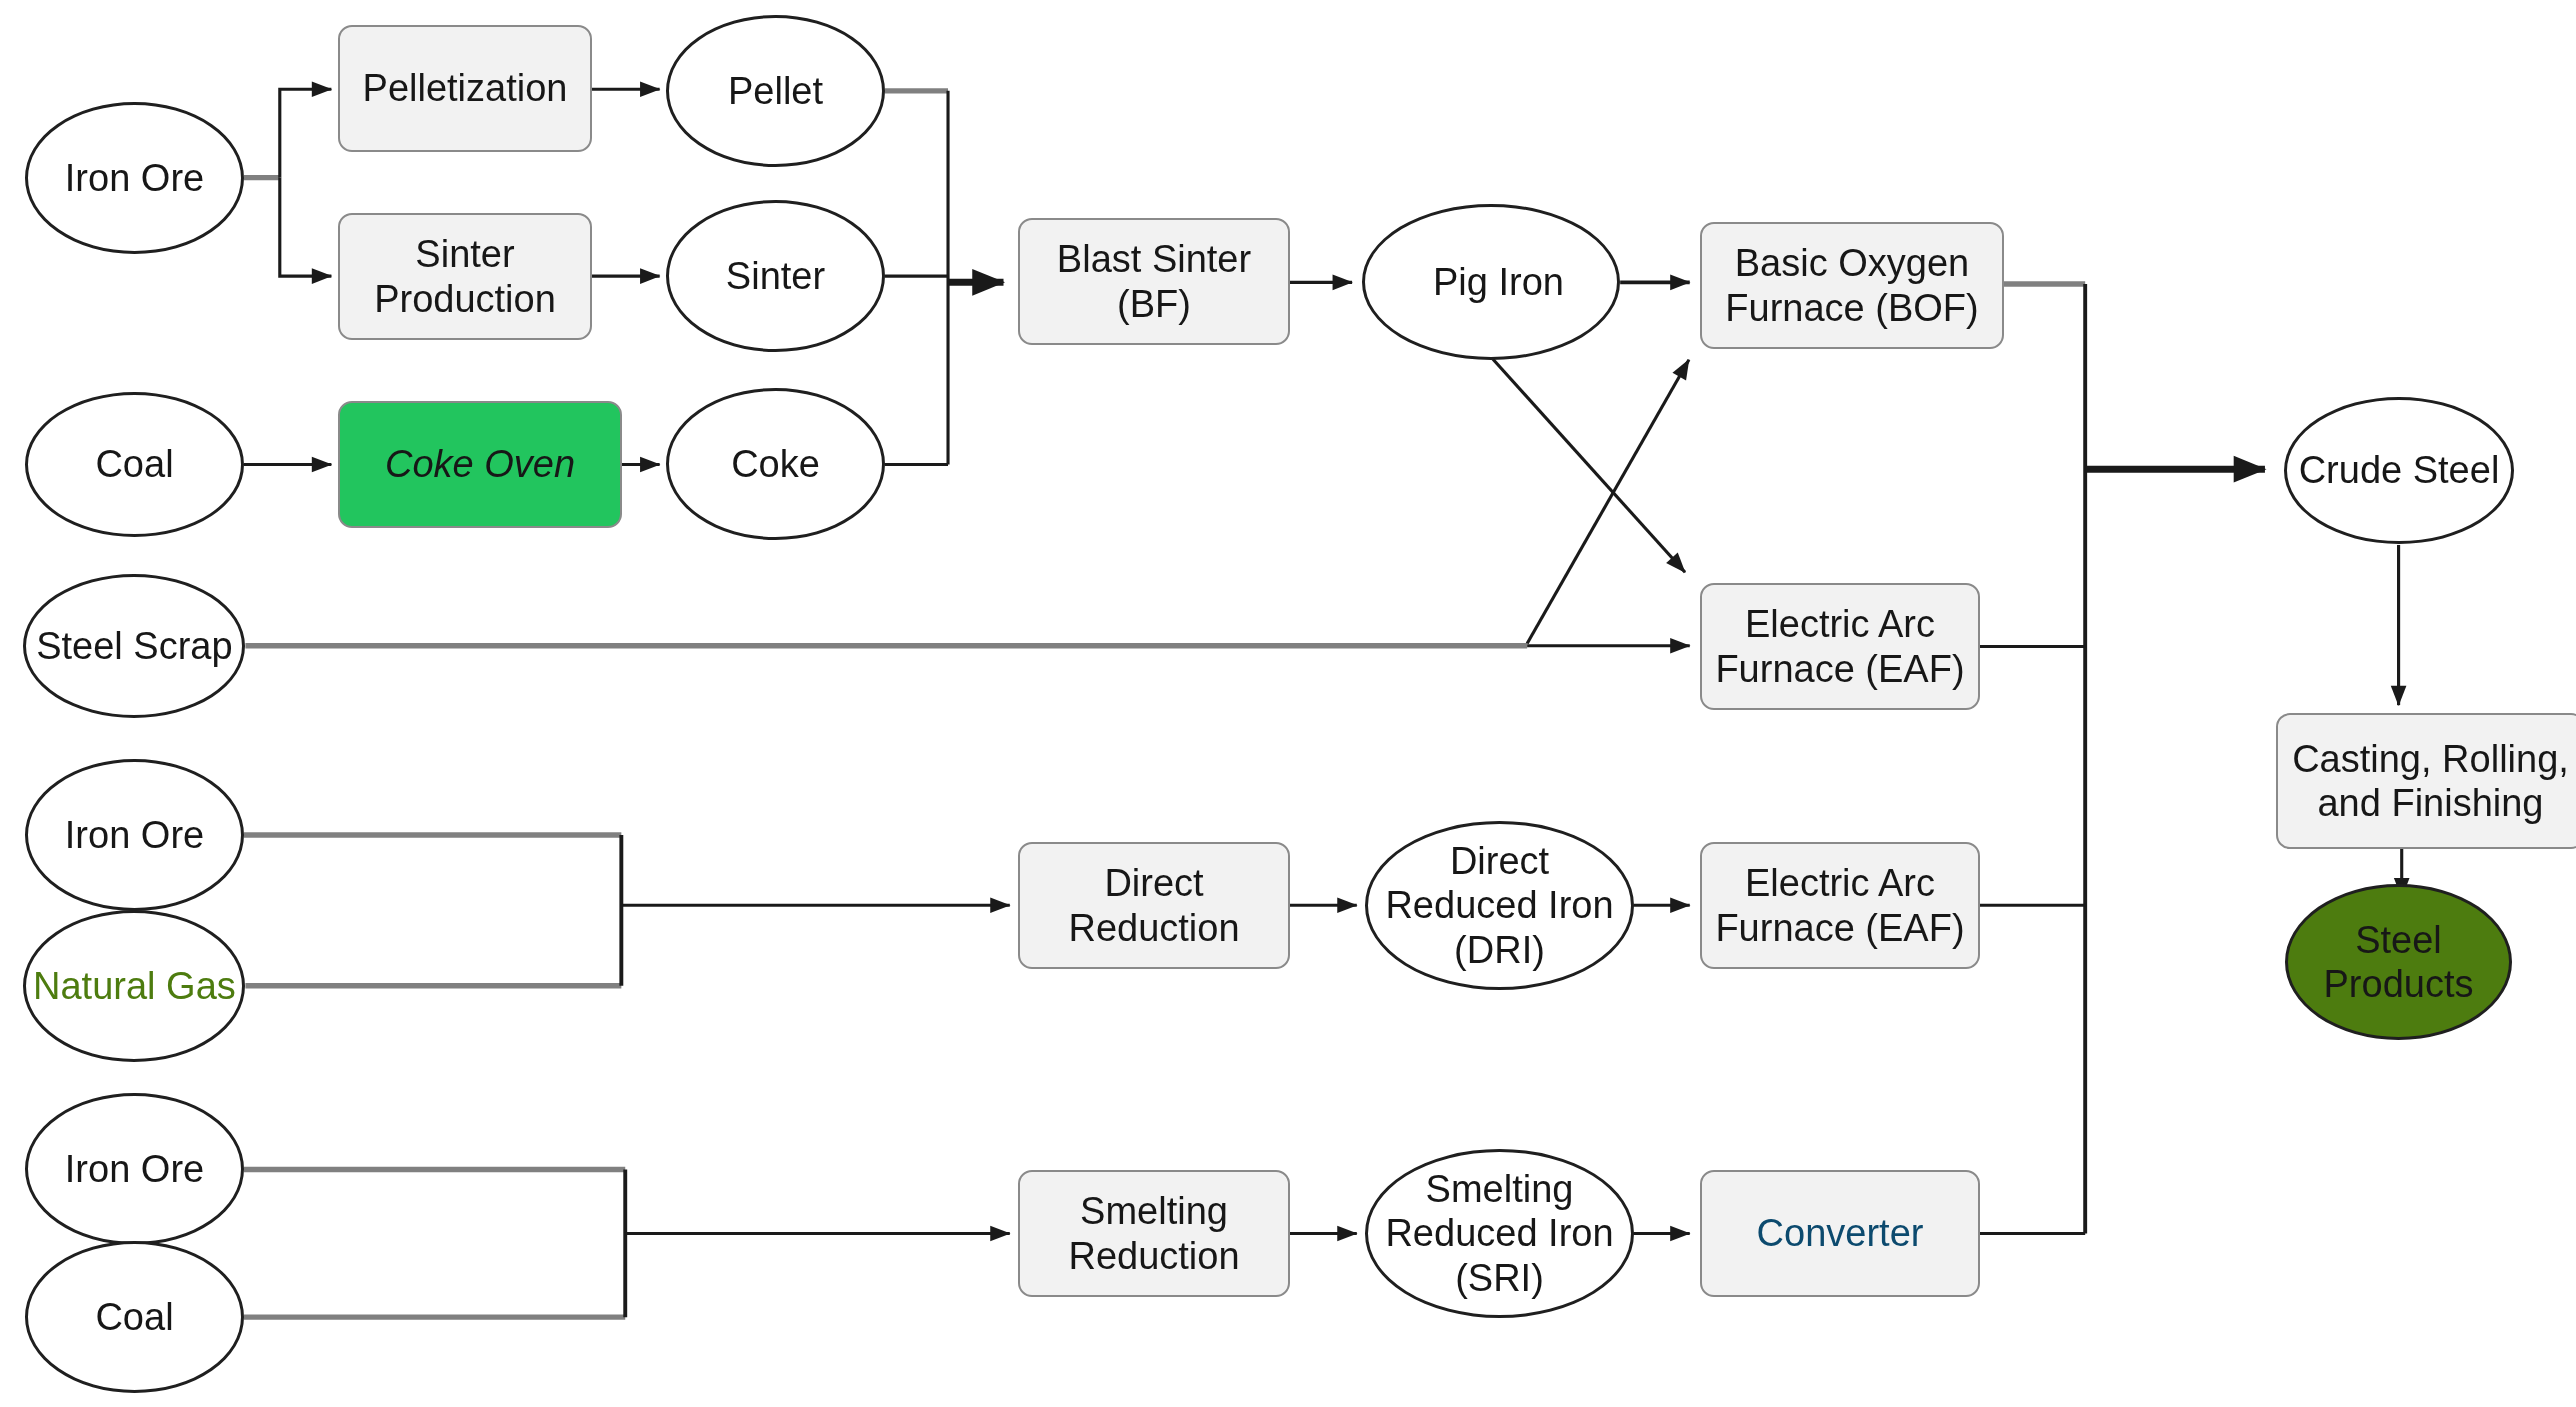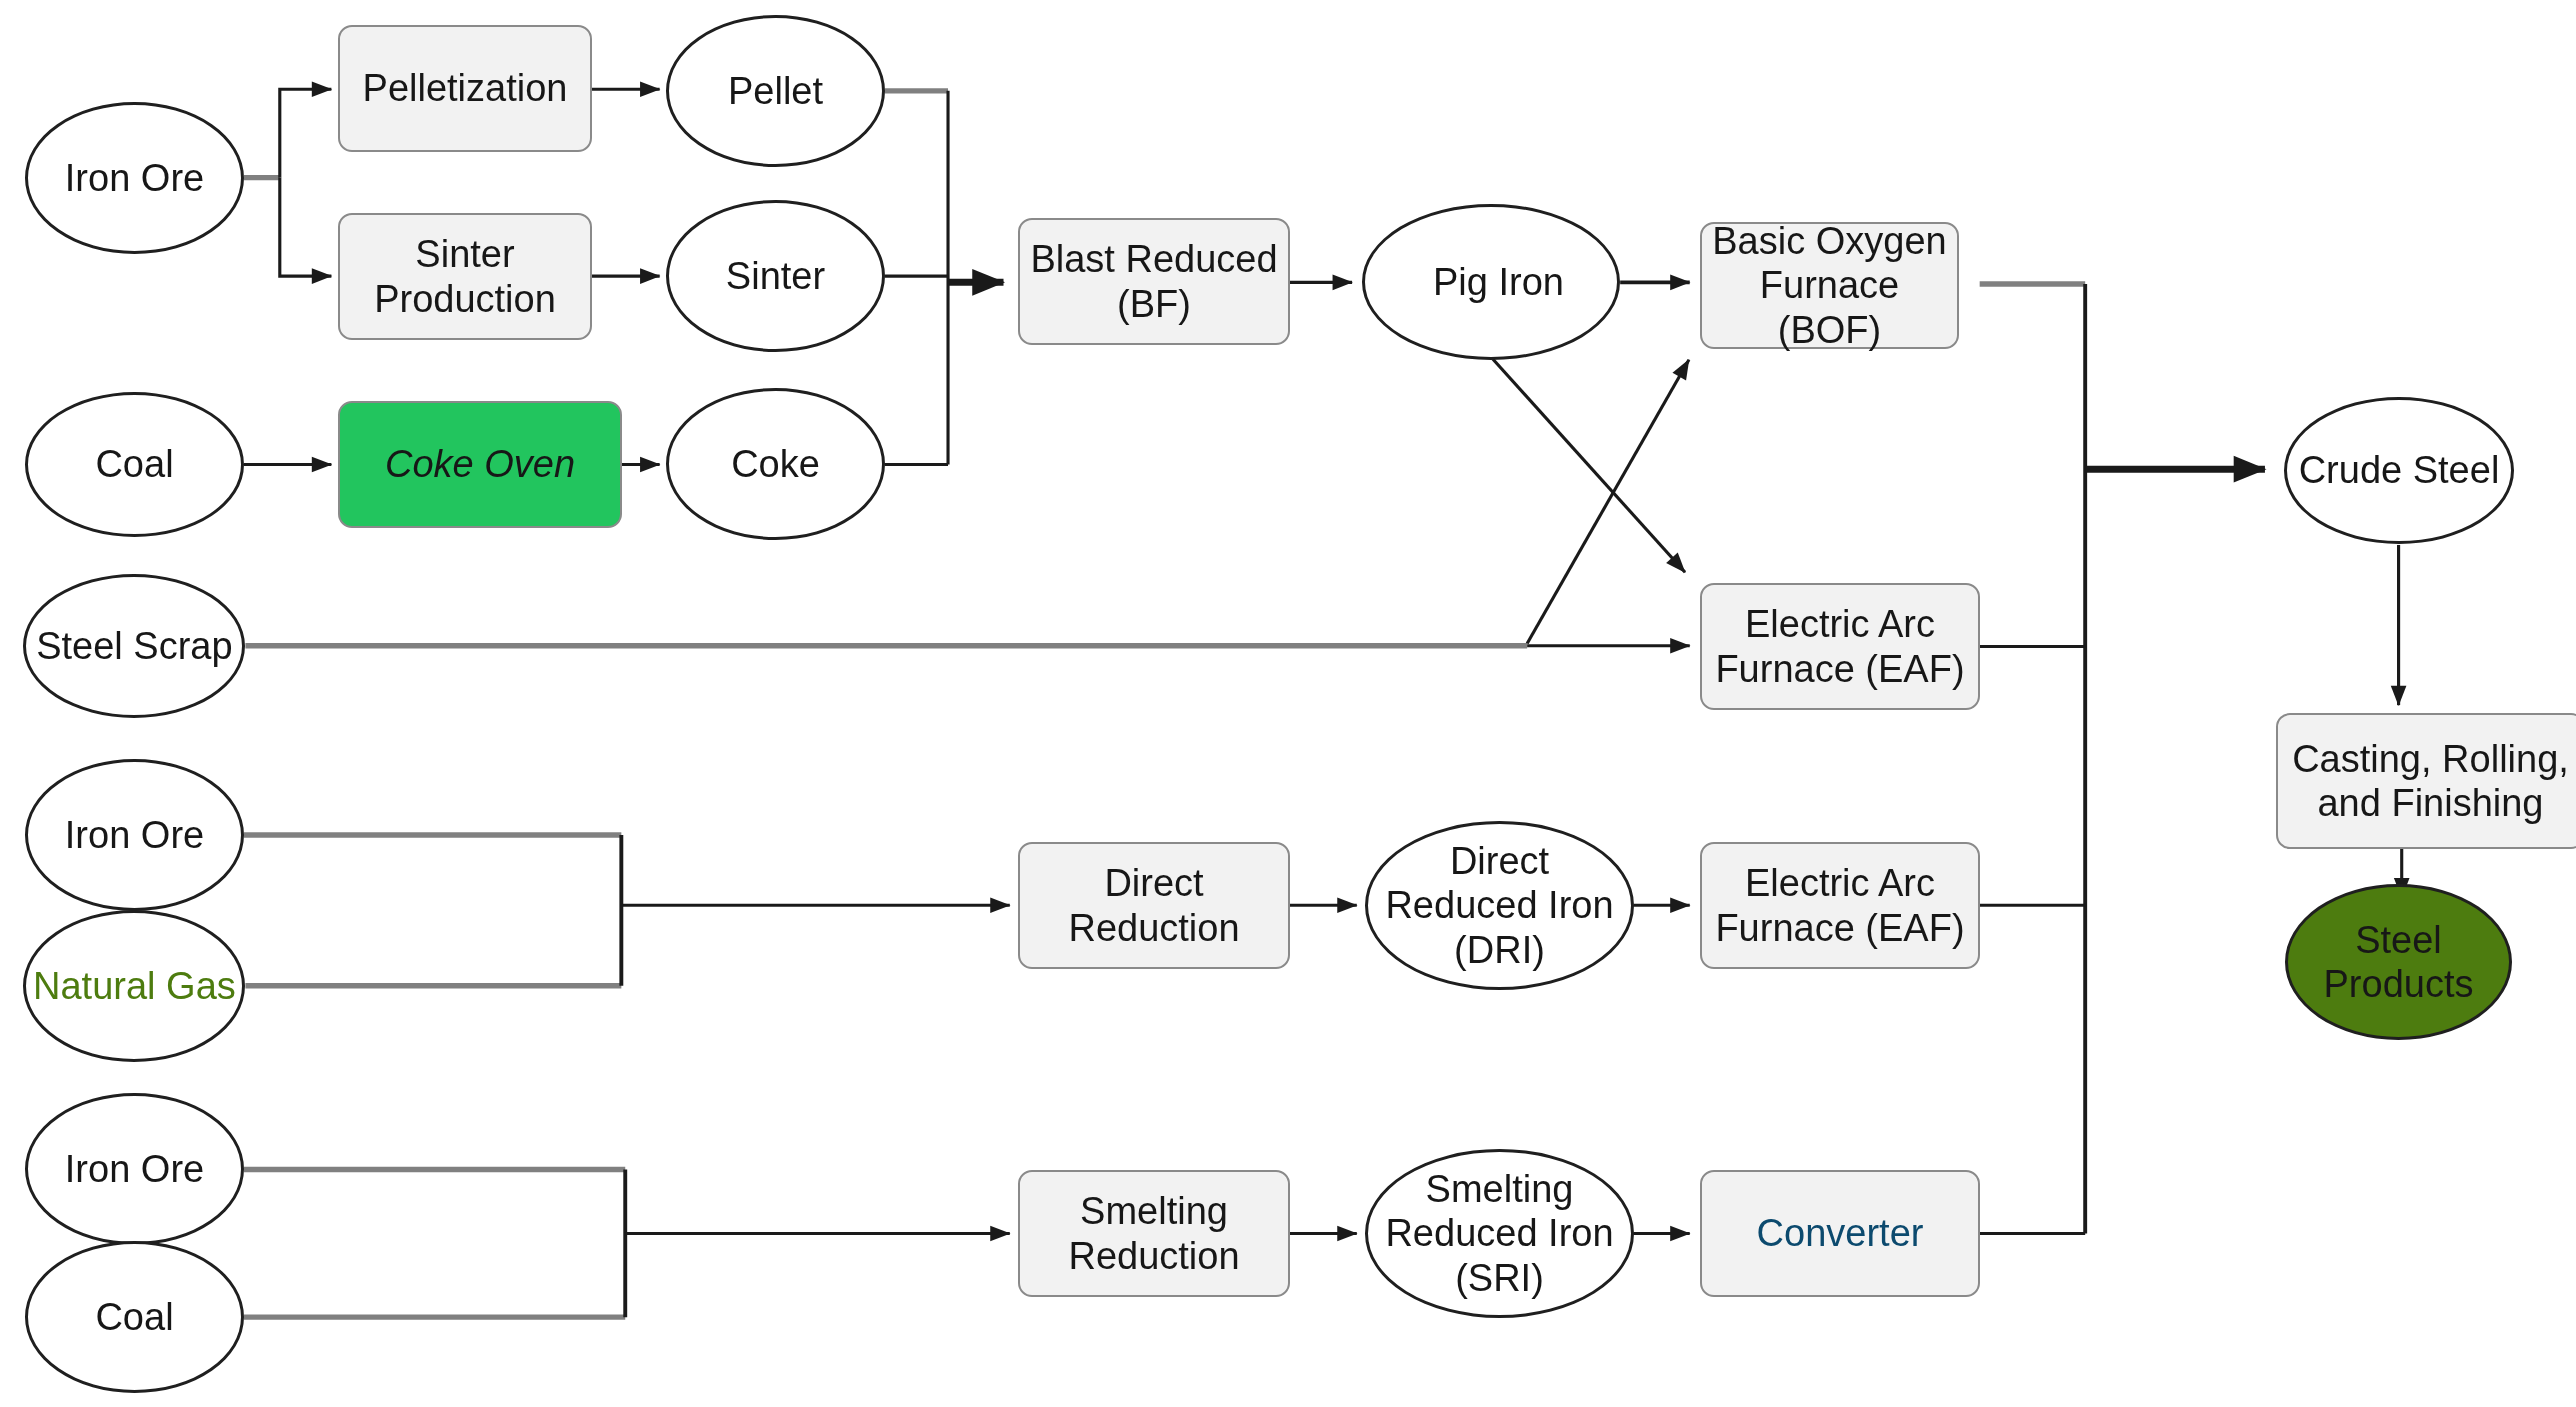--- a/index.html
+++ b/index.html
@@ -107,27 +107,27 @@
     <div class="node ellipse" style="left: 25px; top: 392px; width: 219px; height: 145px; background: rgb(255, 255, 255); border-color: rgb(31, 31, 31);">
       <div class="label" style="color: rgb(23, 23, 23);">Coal</div>
     </div>
     <div class="node rect" style="left: 338px; top: 401px; width: 284px; height: 127px; background: #22c55e; border-color: rgb(138, 138, 138); font-style: italic;">
       <div class="label" style="color: rgb(23, 23, 23);">Coke Oven</div>
     </div>
     <div class="node ellipse" style="left: 666px; top: 388px; width: 219px; height: 152px; background: rgb(255, 255, 255); border-color: rgb(31, 31, 31);">
       <div class="label" style="color: rgb(23, 23, 23);">Coke</div>
     </div>
     <div class="node rect" style="left: 1018px; top: 218px; width: 272px; height: 127px; background: rgb(242, 242, 242); border-color: rgb(138, 138, 138);">
-      <div class="label" style="color: rgb(23, 23, 23);">Blast Reduced
+      <div class="label" style="color: rgb(23, 23, 23);">Blast Sinter
 (BF)</div>
     </div>
     <div class="node ellipse" style="left: 1362px; top: 204px; width: 258px; height: 156px; background: rgb(255, 255, 255); border-color: rgb(31, 31, 31);">
       <div class="label" style="color: rgb(23, 23, 23); margin-left: 15px;">Pig Iron</div>
     </div>
-    <div class="node rect" style="left: 1700px; top: 222px; width: 259px; height: 127px; background: rgb(242, 242, 242); border-color: rgb(138, 138, 138);">
+    <div class="node rect" style="left: 1700px; top: 222px; width: 304px; height: 127px; background: rgb(242, 242, 242); border-color: rgb(138, 138, 138);">
       <div class="label" style="color: rgb(23, 23, 23);">Basic Oxygen
 Furnace (BOF)</div>
     </div>
     <div class="node ellipse" style="left: 23.4px; top: 574px; width: 222px; height: 144px; background: rgb(255, 255, 255); border-color: rgb(31, 31, 31);">
       <div class="label" style="color: rgb(23, 23, 23);">Steel Scrap</div>
     </div>
     <div class="node rect" style="left: 1700px; top: 583px; width: 280px; height: 127px; background: rgb(242, 242, 242); border-color: rgb(138, 138, 138);">
       <div class="label" style="color: rgb(23, 23, 23);">Electric Arc
 Furnace (EAF)</div>
     </div>

